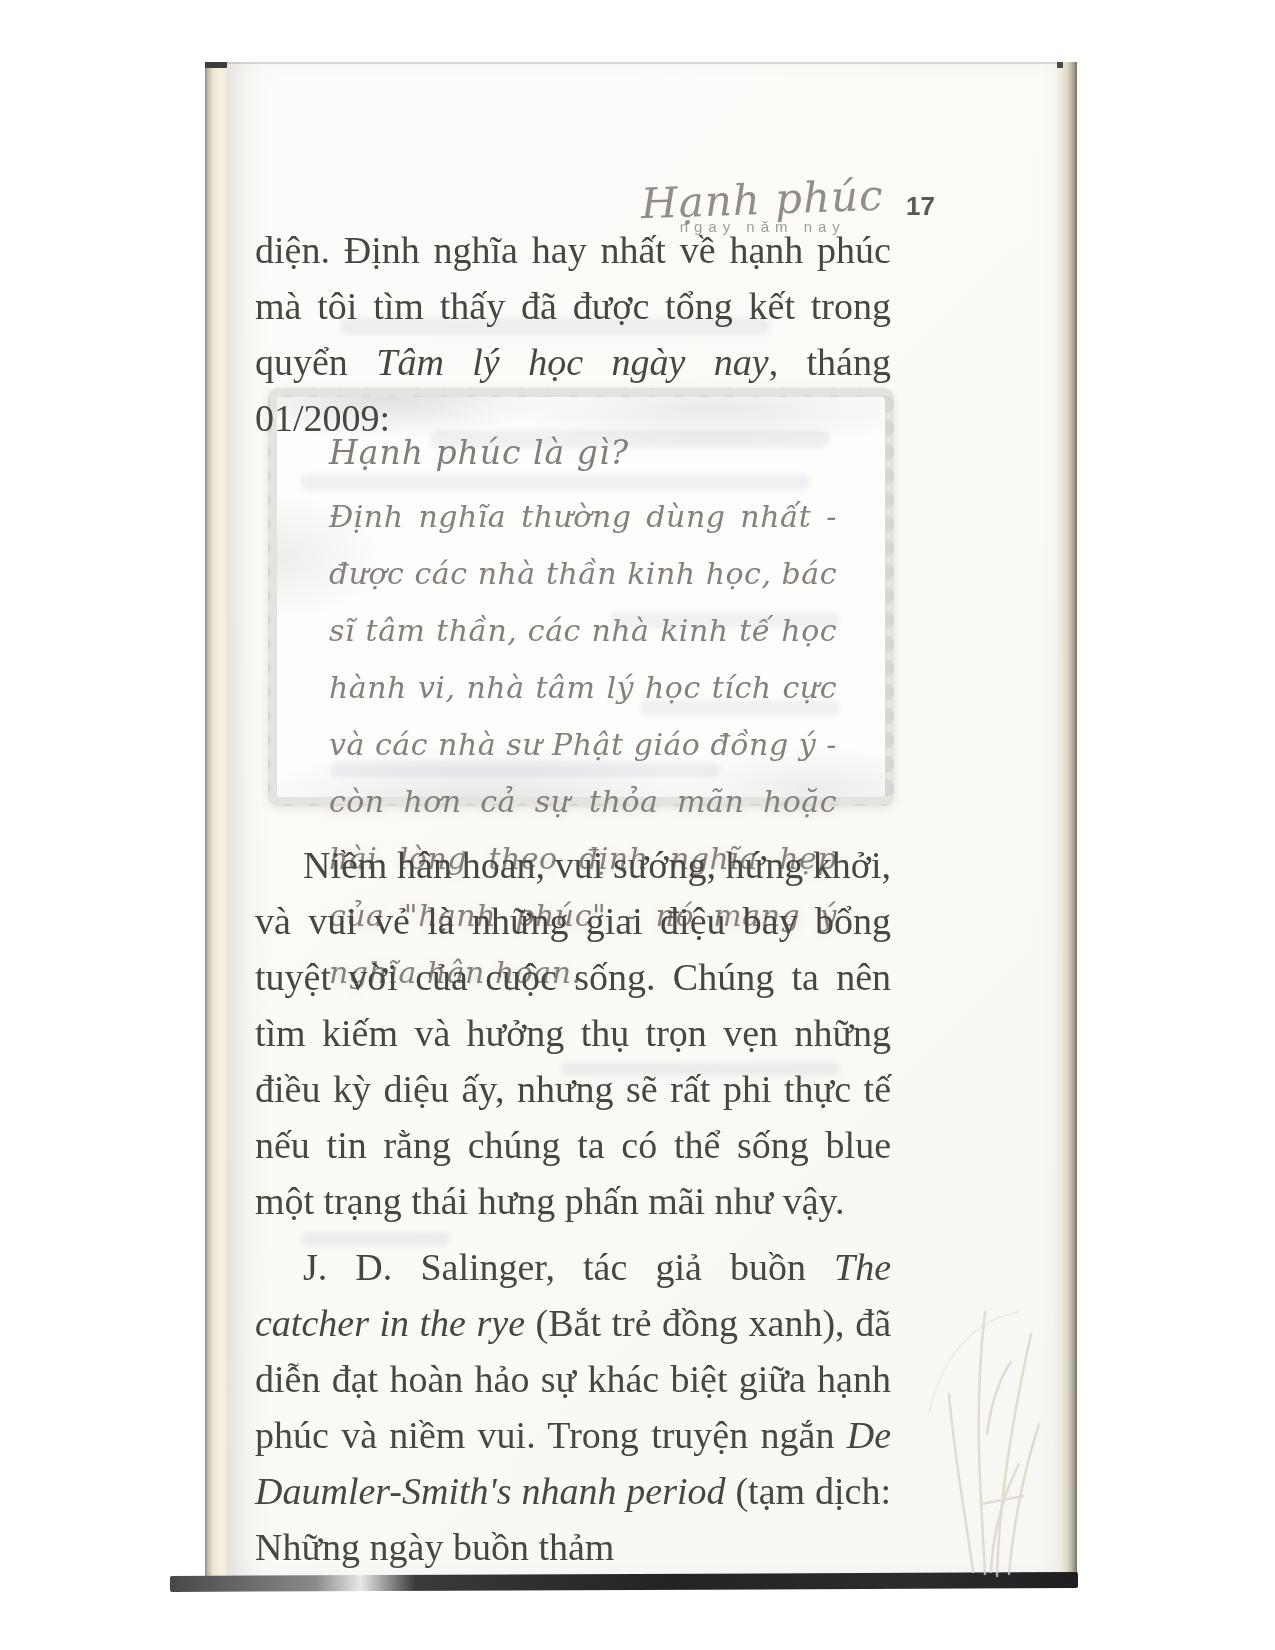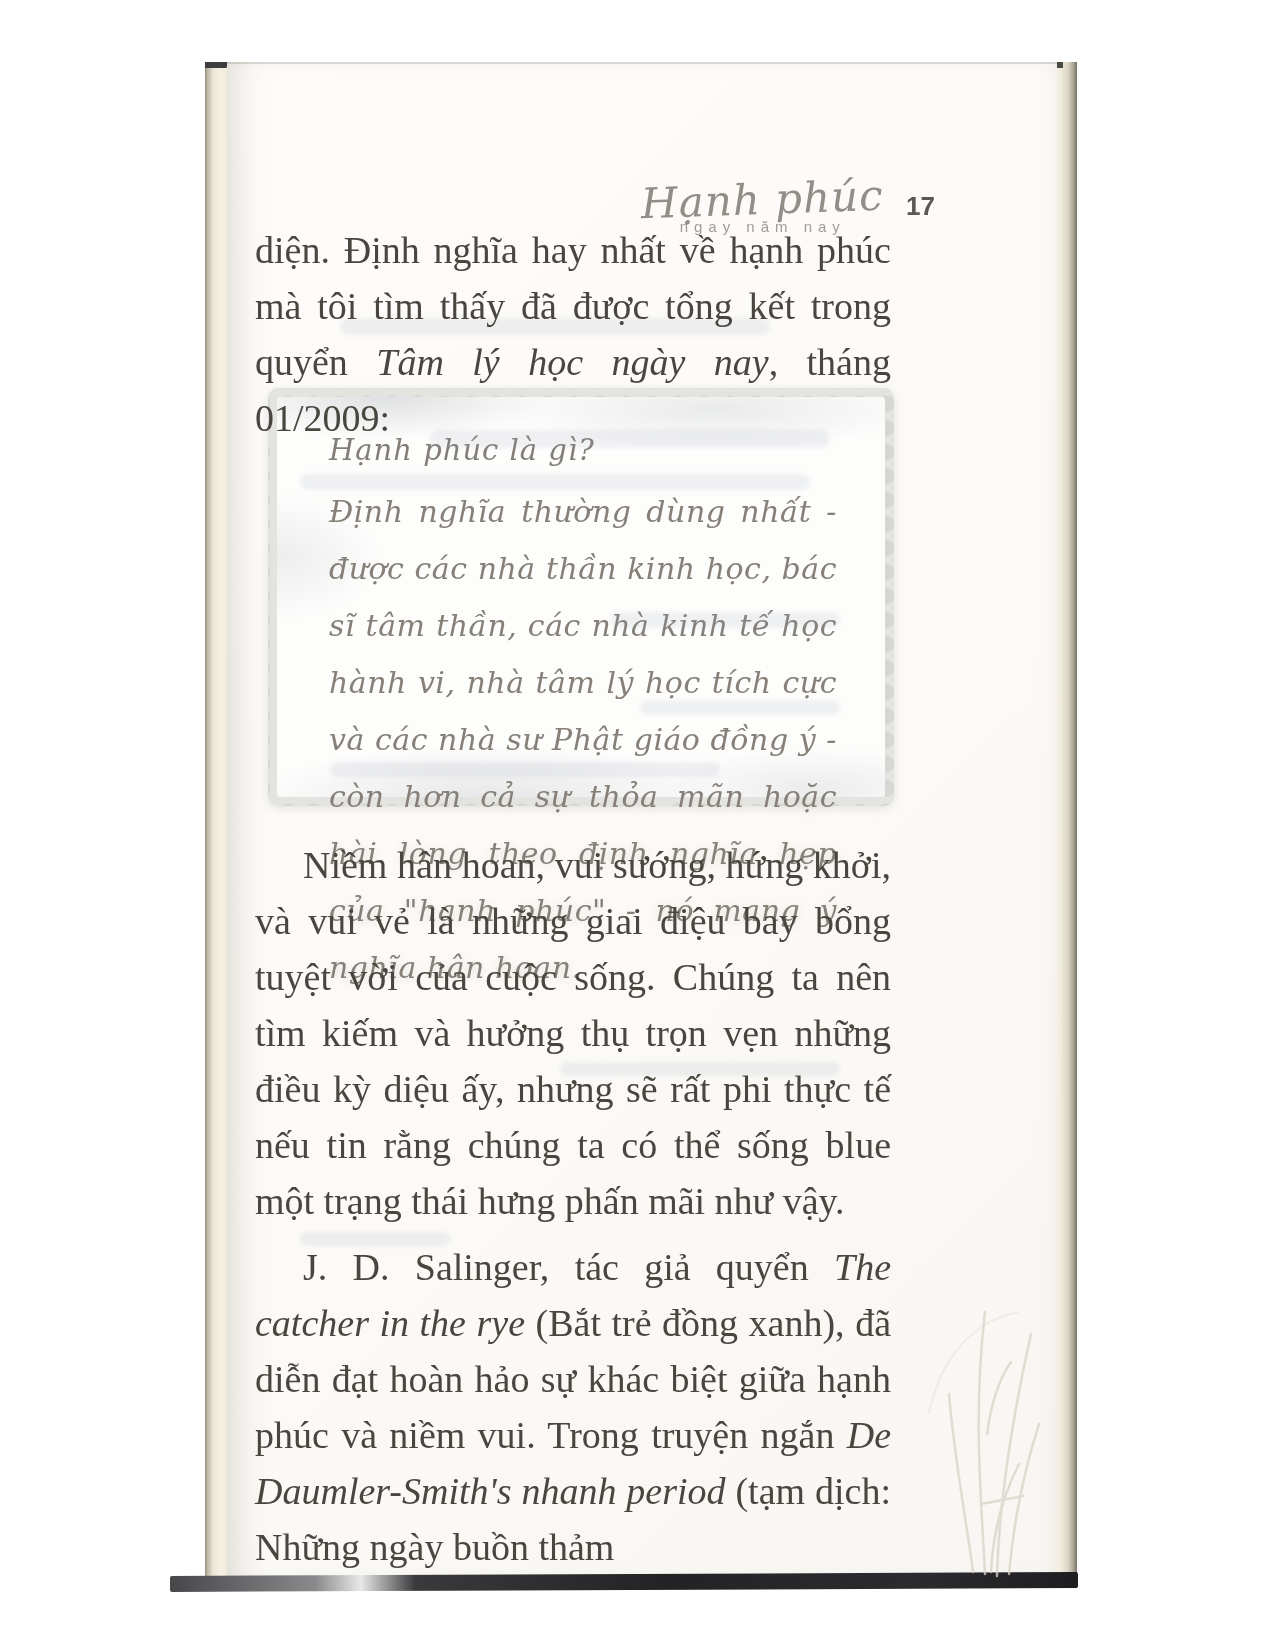--- a/index.html
+++ b/index.html
@@ -68,21 +68,21 @@
       radial-gradient(240px 60px at 18% 0%, rgba(198,200,203,.55), transparent 70%),
       radial-gradient(300px 55px at 72% 3%, rgba(204,206,209,.40), transparent 72%),
       radial-gradient(150px 90px at 0% 40%, rgba(205,207,210,.35), transparent 70%),
       radial-gradient(340px 85px at 35% 102%, rgba(203,205,208,.50), transparent 72%),
       radial-gradient(220px 60px at 88% 98%, rgba(206,208,211,.38), transparent 70%),
       #fdfdfc;
     padding:36px 48px 18px 52px; box-sizing:border-box;
   }
   .quote-title {
     font-family:"DejaVu Serif",serif; font-style:italic;
-    font-size:29px; color:#837d77; letter-spacing:1px; margin-bottom:16px;
+    font-size:33px; color:#837d77; letter-spacing:1px; margin-bottom:16px;
   }
   .quote-body {
     font-family:"DejaVu Serif",serif; font-style:italic;
     font-size:30px; line-height:57px; color:#868079; letter-spacing:.5px;
     text-align:justify;
   }
   
   .ghost { position:absolute; background:rgba(150,156,175,.13); border-radius:9px; filter:blur(2px); z-index:3; }
   
   .grass { position:absolute; left:700px; top:1212px; z-index:1; }
@@ -114,21 +114,21 @@
       <div class="quote-wrap">
         <div class="scallop"></div>
         <div class="quote-inner">
           <div class="quote-title">Hạnh phúc là gì?</div>
           <div class="quote-body">Định nghĩa thường dùng nhất - được các nhà thần kinh học, bác sĩ tâm thần, các nhà kinh tế học hành vi, nhà tâm lý học tích cực và các nhà sư Phật giáo đồng ý - còn hơn cả sự thỏa mãn hoặc hài lòng theo định nghĩa hẹp của "hạnh phúc" - nó mang ý nghĩa hân hoan.</div>
         </div>
       </div>
 
       <div class="bodycol flow2">
         <p>Niềm hân hoan, vui sướng, hứng khởi, và vui vẻ là những giai điệu bay bổng tuyệt vời của cuộc sống. Chúng ta nên tìm kiếm và hưởng thụ trọn vẹn những điều kỳ diệu ấy, nhưng sẽ rất phi thực tế nếu tin rằng chúng ta có thể sống blue một trạng thái hưng phấn mãi như vậy.</p>
-        <p><span>J. D. Salinger, tác giả quyển </span><em>The catcher in the rye</em><span> (Bắt trẻ đồng xanh), đã diễn đạt hoàn hảo sự khác biệt giữa hạnh phúc và niềm vui. Trong truyện ngắn </span><em>De Daumler-Smith's nhanh period</em><span> (tạm dịch: Những ngày buồn thảm</span></p>
+        <p><span>J. D. Salinger, tác giả buồn </span><em>The catcher in the rye</em><span> (Bắt trẻ đồng xanh), đã diễn đạt hoàn hảo sự khác biệt giữa hạnh phúc và niềm vui. Trong truyện ngắn </span><em>De Daumler-Smith's nhanh period</em><span> (tạm dịch: Những ngày buồn thảm</span></p>
       </div>
 
       <div class="ghost" style="left:113px; top:256px; width:430px; height:17px;"></div>
       <div class="ghost" style="left:203px; top:368px; width:400px; height:18px;"></div>
       <div class="ghost" style="left:73px;  top:412px; width:510px; height:16px;"></div>
       <div class="ghost" style="left:383px; top:550px; width:230px; height:16px;"></div>
       <div class="ghost" style="left:413px; top:638px; width:200px; height:15px;"></div>
       <div class="ghost" style="left:103px; top:700px; width:390px; height:15px;"></div>
       <div class="ghost" style="left:333px; top:1000px; width:280px; height:14px;"></div>
       <div class="ghost" style="left:73px;  top:1170px; width:150px; height:14px;"></div>

